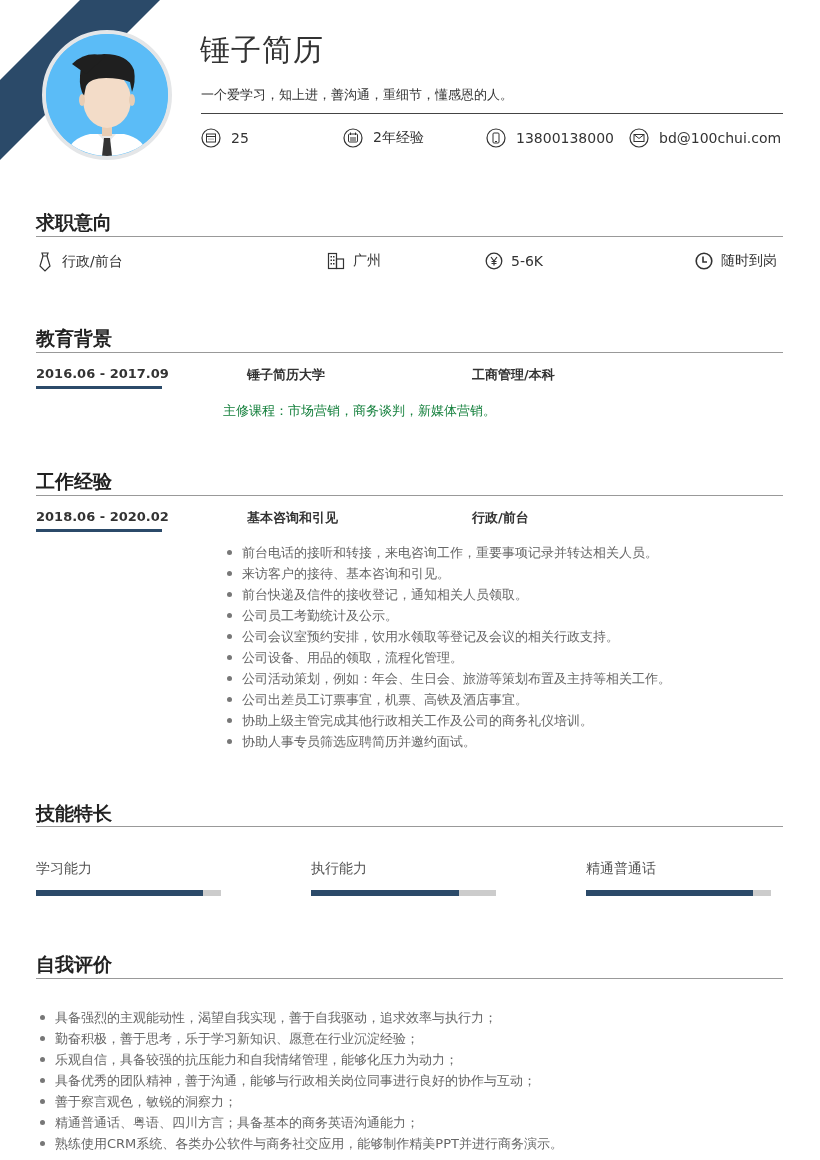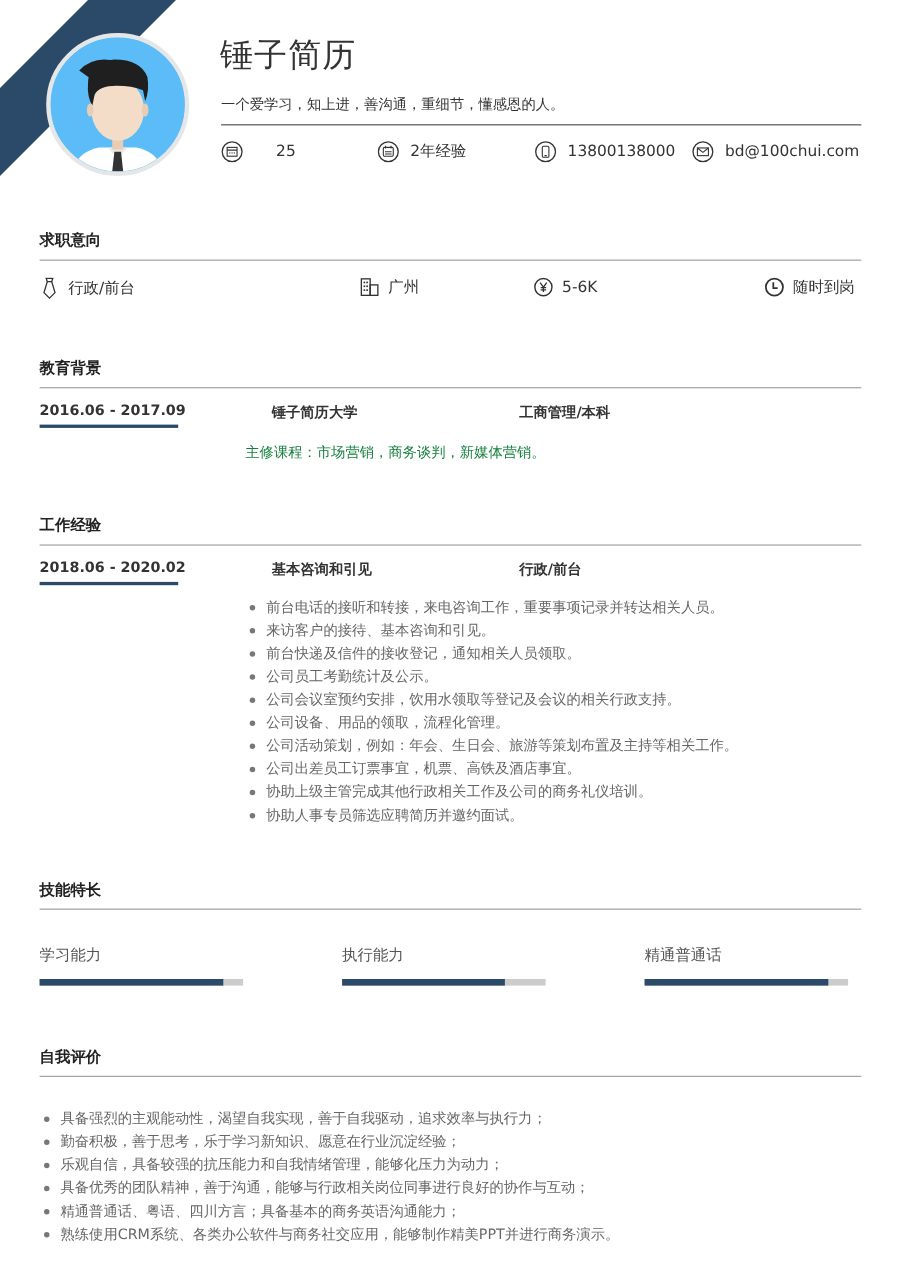--- a/index.html
+++ b/index.html
@@ -6,21 +6,21 @@
   html, body { width: 820px; height: 1160px; background: #fff; }
   body { font-family: "DejaVu Sans", "Liberation Sans", sans-serif; color: #333; position: relative; overflow: hidden; }
   .band { position: absolute; left: 0; top: 0; width: 170px; height: 170px; }
   .avatar { position: absolute; left: 42px; top: 30px; width: 130px; height: 130px; border-radius: 50%; border: 4px solid #e4e6e8; background: #5bbcf7; overflow: hidden; }
   .name { position: absolute; left: 200px; top: 30px; font-size: 30px; color: #333; font-weight: normal; letter-spacing: 1px; }
   .motto { position: absolute; left: 201px; top: 86px; font-size: 13px; color: #333; }
   .hline { position: absolute; left: 201px; top: 113px; width: 582px; height: 1px; background: #444; }
   .info-row { position: absolute; top: 128px; left: 201px; width: 582px; height: 22px; }
   .info { position: absolute; top: 0; display: flex; align-items: center; font-size: 14px; color: #333; }
   .info svg { margin-right: 10px; }
-  .sec-title { position: absolute; left: 36px; font-size: 14px; font-weight: bold; color: #222; }
+  .sec-title { position: absolute; left: 36px; font-size: 19px; font-weight: bold; color: #222; }
   .sec-line { position: absolute; left: 36px; width: 747px; height: 1px; background: #999; }
   .intent { position: absolute; top: 252px; display: flex; align-items: center; font-size: 14px; color: #333; }
   .intent svg { margin-right: 8px; }
   .date { position: absolute; left: 36px; font-size: 13px; font-weight: bold; color: #333; }
   .date-bar { position: absolute; left: 36px; width: 126px; height: 3px; background: #2b4a69; }
   .org { position: absolute; left: 223px; font-size: 13px; font-weight: bold; color: #333; margin-left: 24px; }
   .role { position: absolute; left: 472px; font-size: 13px; font-weight: bold; color: #333; }
   .desc { position: absolute; left: 223px; font-size: 13px; color: #15803d; }
   ul.bullets { position: absolute; list-style: none; font-size: 13px; color: #666; }
   ul.bullets li { position: relative; padding-left: 19px; height: 21px; line-height: 21px; white-space: nowrap; }
@@ -49,21 +49,21 @@
     <ellipse cx="36" cy="66" rx="3" ry="6" fill="#e8cdb4"></ellipse>
     <ellipse cx="86" cy="66" rx="3" ry="6" fill="#e8cdb4"></ellipse>
   </svg>
 </div>
 
 <div class="name">锤子简历</div>
 <div class="motto">一个爱学习，知上进，善沟通，重细节，懂感恩的人。</div>
 <div class="hline"></div>
 
 <div class="info-row">
-  <div class="info" style="left:0;gap:20px;">
+  <div class="info" style="left:0;">
     <svg width="20" height="20" viewBox="0 0 20 20">
       <circle cx="10" cy="10" r="9" fill="none" stroke="#333" stroke-width="1.2"></circle>
       <rect x="5.5" y="6" width="9" height="8" fill="none" stroke="#333" stroke-width="1"></rect>
       <line x1="5.5" y1="8.5" x2="14.5" y2="8.5" stroke="#333" stroke-width="1"></line>
       <circle cx="8" cy="11" r="0.6" fill="#333"></circle>
         <circle cx="10" cy="11" r="0.6" fill="#333"></circle>
         <circle cx="12" cy="11" r="0.6" fill="#333"></circle>
     </svg>
     <span>25</span>
   </div>
@@ -180,15 +180,16 @@
   <div class="skill-fill" style="width:90%;"></div>
 </div>
 
 <div class="sec-title" style="top:952px;">自我评价</div>
 <div class="sec-line" style="top:978px;"></div>
 <ul class="bullets" style="left:36px; top:989px;margin-top:18px;">
   <li>具备强烈的主观能动性，渴望自我实现，善于自我驱动，追求效率与执行力；</li>
   <li>勤奋积极，善于思考，乐于学习新知识、愿意在行业沉淀经验；</li>
   <li>乐观自信，具备较强的抗压能力和自我情绪管理，能够化压力为动力；</li>
   <li>具备优秀的团队精神，善于沟通，能够与行政相关岗位同事进行良好的协作与互动；</li>
+  <li>善于察言观色，敏锐的洞察力；</li>
   <li>精通普通话、粤语、四川方言；具备基本的商务英语沟通能力；</li>
   <li>熟练使用CRM系统、各类办公软件与商务社交应用，能够制作精美PPT并进行商务演示。</li>
 </ul>
 
 </body></html>

